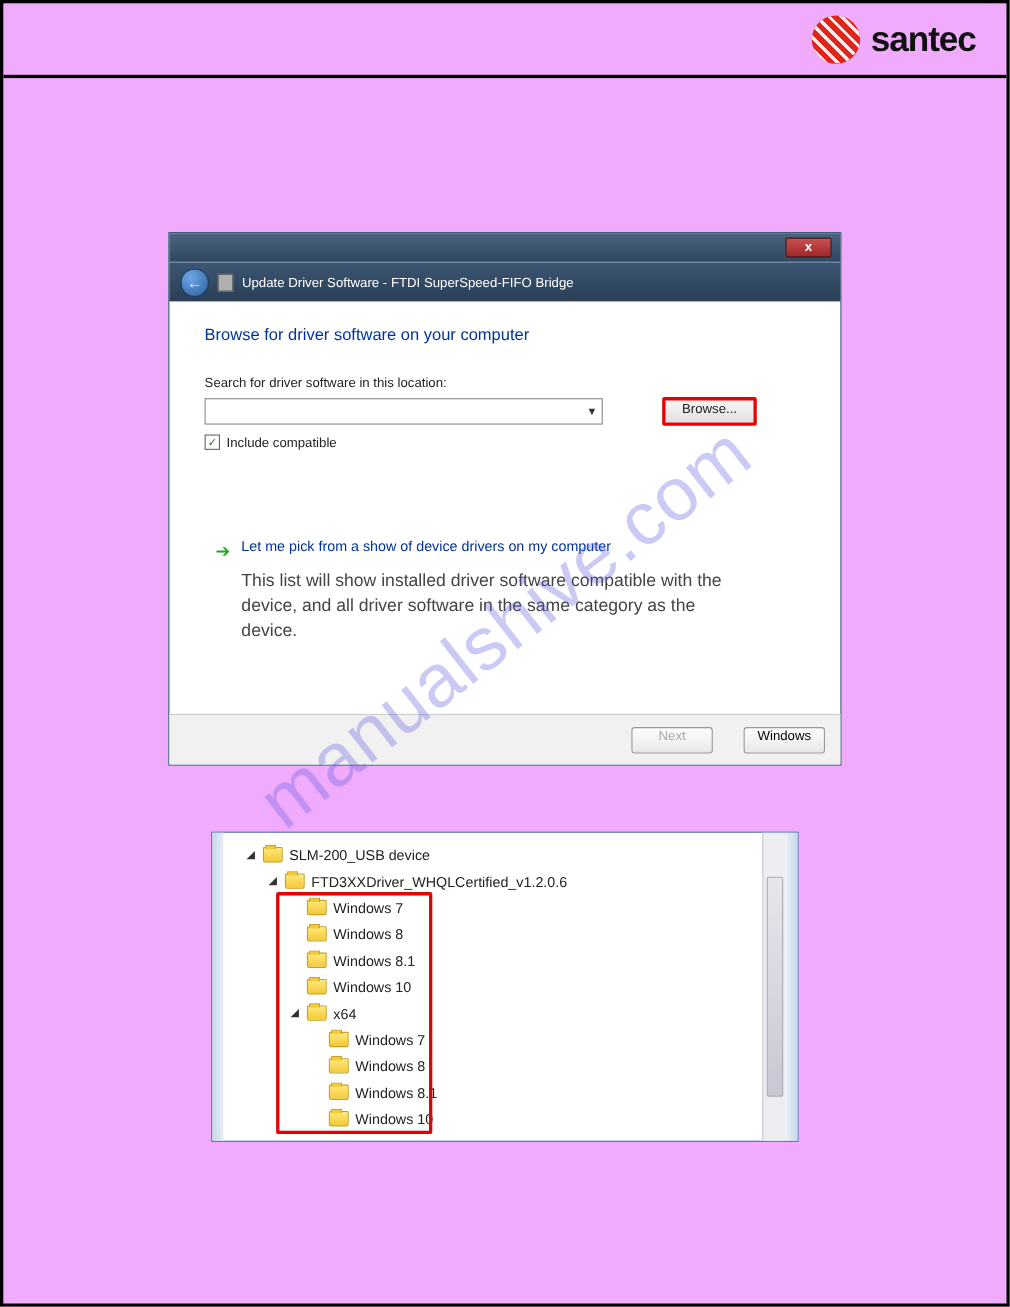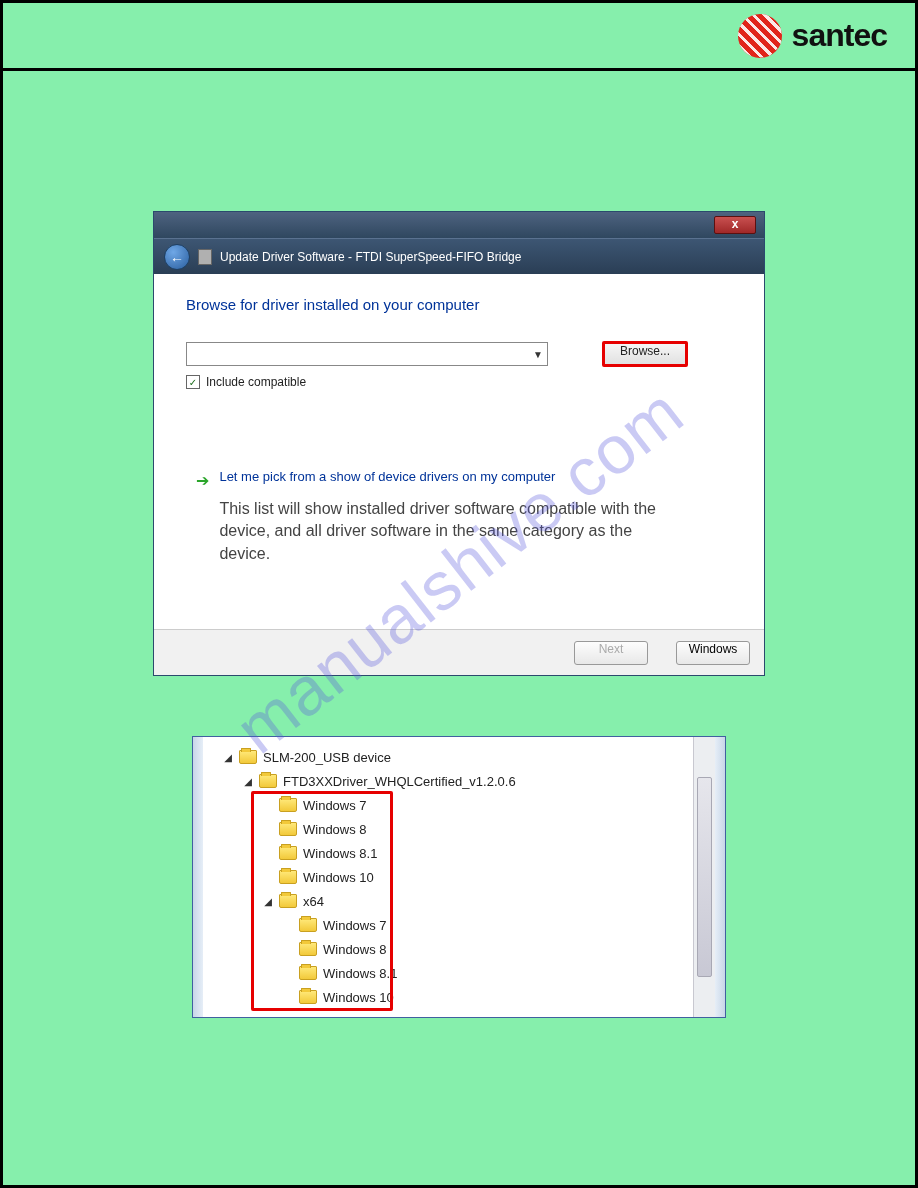--- a/index.html
+++ b/index.html
@@ -8,21 +8,21 @@
     padding: 0;
     font-family: "Segoe UI", Tahoma, sans-serif;
     background: #fff;
     width: 918px;
   }
   .page {
     width: 918px;
     height: 1188px;
     border: 3px solid #000;
     position: relative;
-    background: #86efac;
+    background: #f0abfc;
     overflow: hidden;
   }
   .header {
     height: 68px;
     border-bottom: 3px solid #000;
     display: flex;
     justify-content: flex-end;
     align-items: center;
     padding-right: 28px;
     gap: 10px;
@@ -348,21 +348,22 @@
         </div>
       </div>
       <div class="titlebar-bottom">
         <div class="back-btn">
           <span>←</span>
         </div>
         <div class="device-icon"></div>
         <div>Update Driver Software - FTDI SuperSpeed-FIFO Bridge</div>
       </div>
       <div class="dialog-body">
-        <div class="dialog-heading">Browse for driver installed on your computer</div>
+        <div class="dialog-heading">Browse for driver software on your computer</div>
+        <div class="search-label">Search for driver software in this location:</div>
         <div class="search-row">
           <div class="combo">
             <span class="combo-arrow">▼</span>
           </div>
           <div class="browse-btn">
             <span>Browse...</span>
           </div>
         </div>
         <div class="checkbox-row">
           <div class="checkbox">

